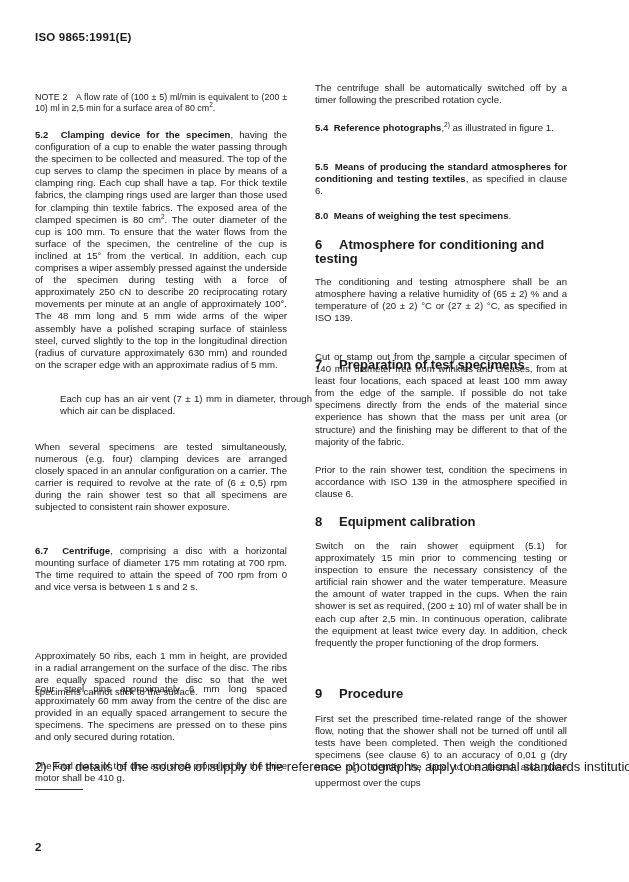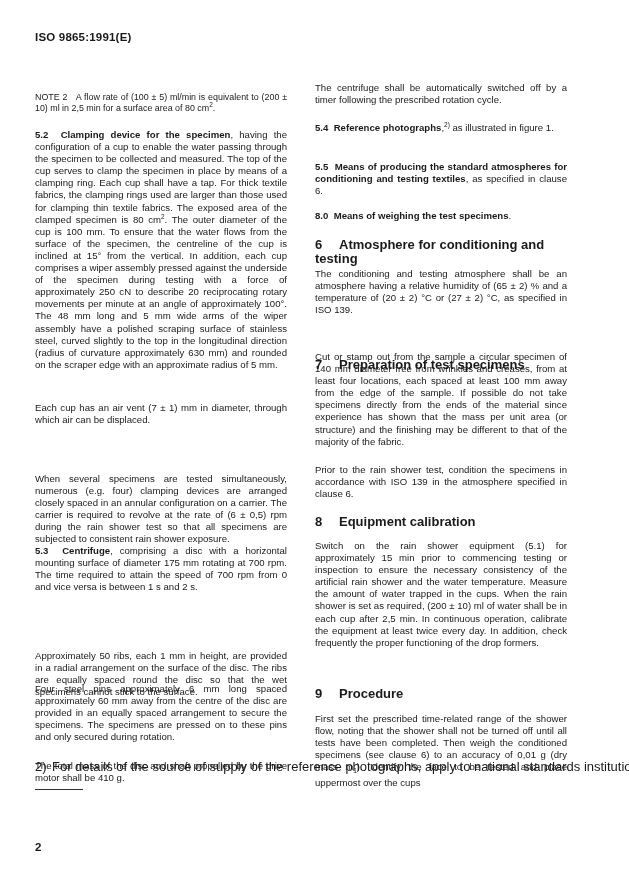--- a/index.html
+++ b/index.html
@@ -27,25 +27,25 @@
 <div class="abs hdr">ISO 9865:1991(E)</div>
 
 <div class="col left note" style="top:92px;">
   <p><span>NOTE 2</span>&nbsp;&nbsp;&nbsp;<span>A flow rate of (100 ± 5) ml/min is equivalent to (200 ± 10) ml in 2,5 min for a surface area of 80 cm</span><sup>2</sup><span>.</span></p>
 </div>
 
 <div class="col left" style="top:129px;">
   <p><span class="b">5.2</span>&nbsp;&nbsp;<span class="b">Clamping device for the specimen</span><span>, having the configuration of a cup to enable the water passing through the specimen to be collected and measured. The top of the cup serves to clamp the specimen in place by means of a clamping ring. Each cup shall have a tap. For thick textile fabrics, the clamping rings used are larger than those used for clamping thin textile fabrics. The exposed area of the clamped specimen is 80 cm</span><sup>2</sup><span>. The outer diameter of the cup is 100 mm. To ensure that the water flows from the surface of the specimen, the centreline of the cup is inclined at 15° from the vertical. In addition, each cup comprises a wiper assembly pressed against the underside of the specimen during testing with a force of approximately 250 cN to describe 20 reciprocating rotary movements per minute at an angle of approximately 100°. The 48 mm long and 5 mm wide arms of the wiper assembly have a polished scraping surface of stainless steel, curved slightly to the top in the longitudinal direction (radius of curvature approximately 630 mm) and rounded on the scraper edge with an approximate radius of 5 mm.</span></p>
 </div>
 
-<div class="col left" style="top:402px;">Each cup has an air vent (7 ± 1) mm in diameter, through which air can be displaced.</div>
-<div class="col left" style="top:441px;margin-top:32px;">When several specimens are tested simultaneously, numerous (e.g. four) clamping devices are arranged closely spaced in an annular configuration on a carrier. The carrier is required to revolve at the rate of (6 ± 0,5) rpm during the rain shower test so that all specimens are subjected to consistent rain shower exposure.</div>
+<div class="col left" style="top:393px;margin-left:25px;">Each cup has an air vent (7 ± 1) mm in diameter, through which air can be displaced.</div>
+<div class="col left" style="top:441px;">When several specimens are tested simultaneously, numerous (e.g. four) clamping devices are arranged closely spaced in an annular configuration on a carrier. The carrier is required to revolve at the rate of (6 ± 0,5) rpm during the rain shower test so that all specimens are subjected to consistent rain shower exposure.</div>
 
 <div class="col left" style="top:545px;">
-  <p><span class="b">5.3</span>&nbsp;&nbsp;<span class="b">Centrifuge</span><span>, comprising a disc with a horizontal mounting surface of diameter 175 mm rotating at 700 rpm. The time required to attain the speed of 700 rpm from 0 and vice versa is between 1 s and 2 s.</span></p>
+  <p><span class="b">6.7</span>&nbsp;&nbsp;<span class="b">Centrifuge</span><span>, comprising a disc with a horizontal mounting surface of diameter 175 mm rotating at 700 rpm. The time required to attain the speed of 700 rpm from 0 and vice versa is between 1 s and 2 s.</span></p>
 </div>
 <div class="col left" style="top:614px;margin-top:36px;">Approximately 50 ribs, each 1 mm in height, are provided in a radial arrangement on the surface of the disc. The ribs are equally spaced round the disc so that the wet specimens cannot stick to the surface.</div>
 <div class="col left" style="top:683px;">Four steel pins approximately 6 mm long spaced approximately 60 mm away from the centre of the disc are provided in an equally spaced arrangement to secure the specimens. The specimens are pressed on to these pins and only secured during rotation.</div>
 <div class="col left" style="top:760px;">The total mass of the disc and shaft propelled by the drive motor shall be 410 g.</div>
 
 <div class="col right" style="top:82px;">The centrifuge shall be automatically switched off by a timer following the prescribed rotation cycle.</div>
 
 <div class="col right" style="top:122px;">
   <p><span class="b">5.4</span>&nbsp;&nbsp;<span class="b">Reference photographs</span>,<sup>2)</sup><span> as illustrated in figure 1.</span></p>
 </div>
@@ -54,21 +54,21 @@
   <p><span class="b">5.5</span>&nbsp;&nbsp;<span class="b">Means of producing the standard atmospheres for conditioning and testing textiles</span><span>, as specified in clause 6.</span></p>
 </div>
 
 <div class="col right" style="top:210px;">
   <p><span class="b">8.0</span>&nbsp;&nbsp;<span class="b">Means of weighing the test specimens</span><span>.</span></p>
 </div>
 
 <div class="col right h1" style="top:238px;">
   <span class="n">6</span><span>Atmosphere for conditioning and testing</span>
 </div>
-<div class="col right" style="top:268px;">The conditioning and testing atmosphere shall be an atmosphere having a relative humidity of (65 ± 2) % and a temperature of (20 ± 2) °C or (27 ± 2) °C, as specified in ISO 139.</div>
+<div class="col right" style="top:276px;">The conditioning and testing atmosphere shall be an atmosphere having a relative humidity of (65 ± 2) % and a temperature of (20 ± 2) °C or (27 ± 2) °C, as specified in ISO 139.</div>
 
 <div class="col right h1" style="top:326px;margin-top:32px;">
   <span class="n">7</span><span>Preparation of test specimens</span>
 </div>
 <div class="col right" style="top:351px;">Cut or stamp out from the sample a circular specimen of 140 mm diameter free from wrinkles and creases, from at least four locations, each spaced at least 100 mm away from the edge of the sample. If possible do not take specimens directly from the ends of the material since experience has shown that the mass per unit area (or structure) and the finishing may be different to that of the majority of the fabric.</div>
 <div class="col right" style="top:464px;">Prior to the rain shower test, condition the specimens in accordance with ISO 139 in the atmosphere specified in clause 6.</div>
 
 <div class="col right h1" style="top:515px;">
   <span class="n">8</span><span>Equipment calibration</span>
 </div>

